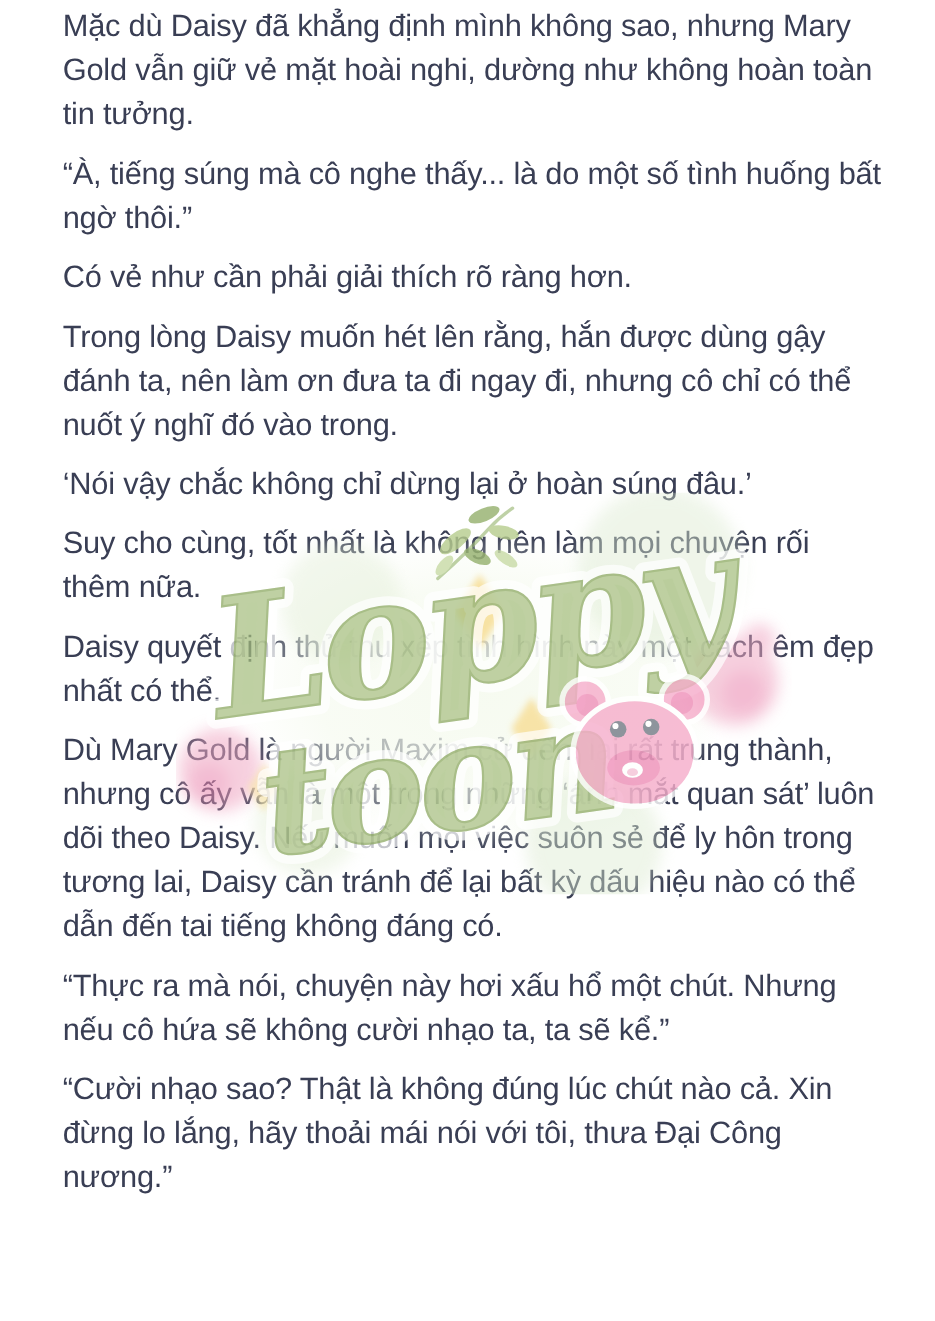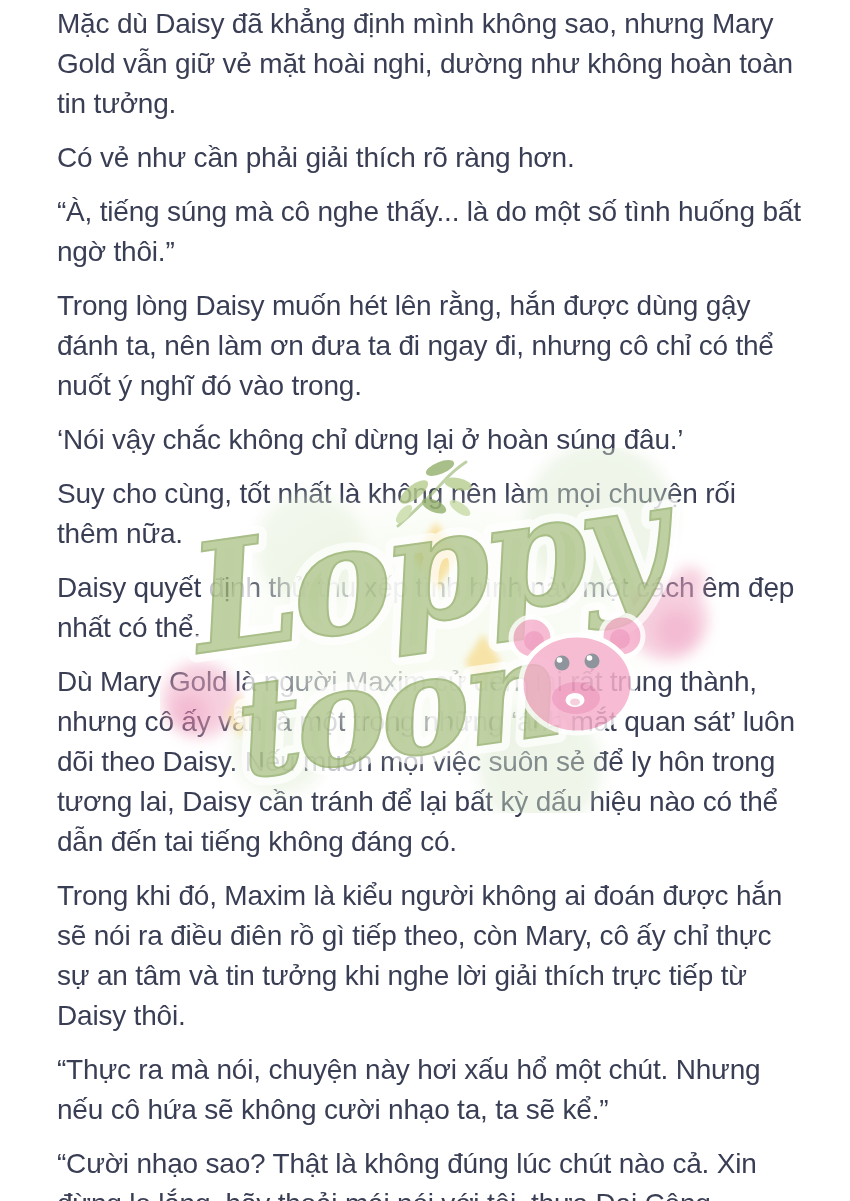--- a/index.html
+++ b/index.html
@@ -54,28 +54,27 @@
   }
 </style>
 </head>
 <body>
 
 <div class="page">
 
   <div class="content">
 
   <p class="para">Mặc dù Daisy đã khẳng định mình không sao, nhưng Mary Gold vẫn giữ vẻ mặt hoài nghi, dường như không hoàn toàn tin tưởng.</p>
+      <p class="para">“À, tiếng súng mà cô nghe thấy... là do một số tình huống bất ngờ thôi.”</p>
       <p class="para">Có vẻ như cần phải giải thích rõ ràng hơn.</p>
-      <p class="para">“À, tiếng súng mà cô nghe thấy... là do một số tình huống bất ngờ thôi.”</p>
       <p class="para">Trong lòng Daisy muốn hét lên rằng, hắn được dùng gậy đánh ta, nên làm ơn đưa ta đi ngay đi, nhưng cô chỉ có thể nuốt ý nghĩ đó vào trong.</p>
       <p class="para">‘Nói vậy chắc không chỉ dừng lại ở hoàn súng đâu.’</p>
       <p class="para">Suy cho cùng, tốt nhất là không nên làm mọi chuyện rối thêm nữa.</p>
       <p class="para">Daisy quyết định thử thu xếp tình hình này một cách êm đẹp nhất có thể.</p>
       <p class="para">Dù Mary Gold là người Maxim cử đến, lại rất trung thành, nhưng cô ấy vẫn là một trong những ‘ánh mắt quan sát’ luôn dõi theo Daisy. Nếu muốn mọi việc suôn sẻ để ly hôn trong tương lai, Daisy cần tránh để lại bất kỳ dấu hiệu nào có thể dẫn đến tai tiếng không đáng có.</p>
-      <p class="para">Trong khi đó, Maxim là kiểu người không ai đoán được hắn sẽ nói ra điều điên rồ gì tiếp theo, còn Mary, cô ấy chỉ thực sự an tâm và tin tưởng khi nghe lời giải thích trực tiếp từ Daisy thôi.</p>
       <p class="para">“Thực ra mà nói, chuyện này hơi xấu hổ một chút. Nhưng nếu cô hứa sẽ không cười nhạo ta, ta sẽ kể.”</p>
       <p class="para">“Cười nhạo sao? Thật là không đúng lúc chút nào cả. Xin đừng lo lắng, hãy thoải mái nói với tôi, thưa Đại Công nương.”</p>
     </div>
 
   <div class="watermark">
     <div class="wm-glow"></div>
 
     <svg class="wm-svg" width="560" height="365" viewBox="0 0 560 365">
       <defs>
         <filter id="softblur" x="-60%" y="-60%" width="220%" height="220%">

